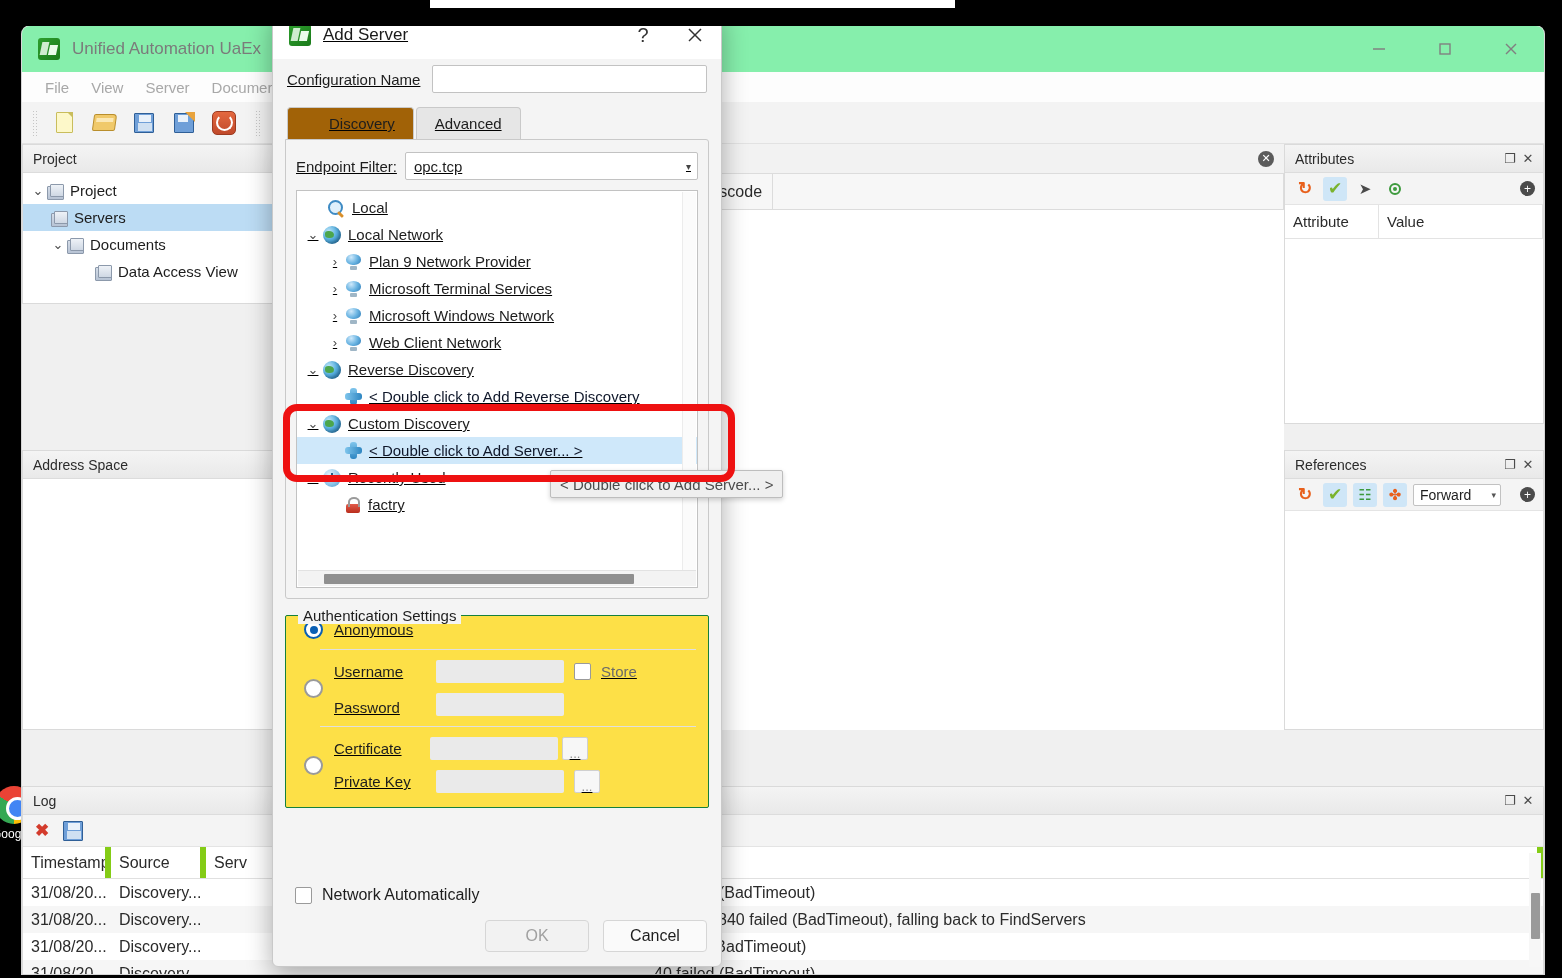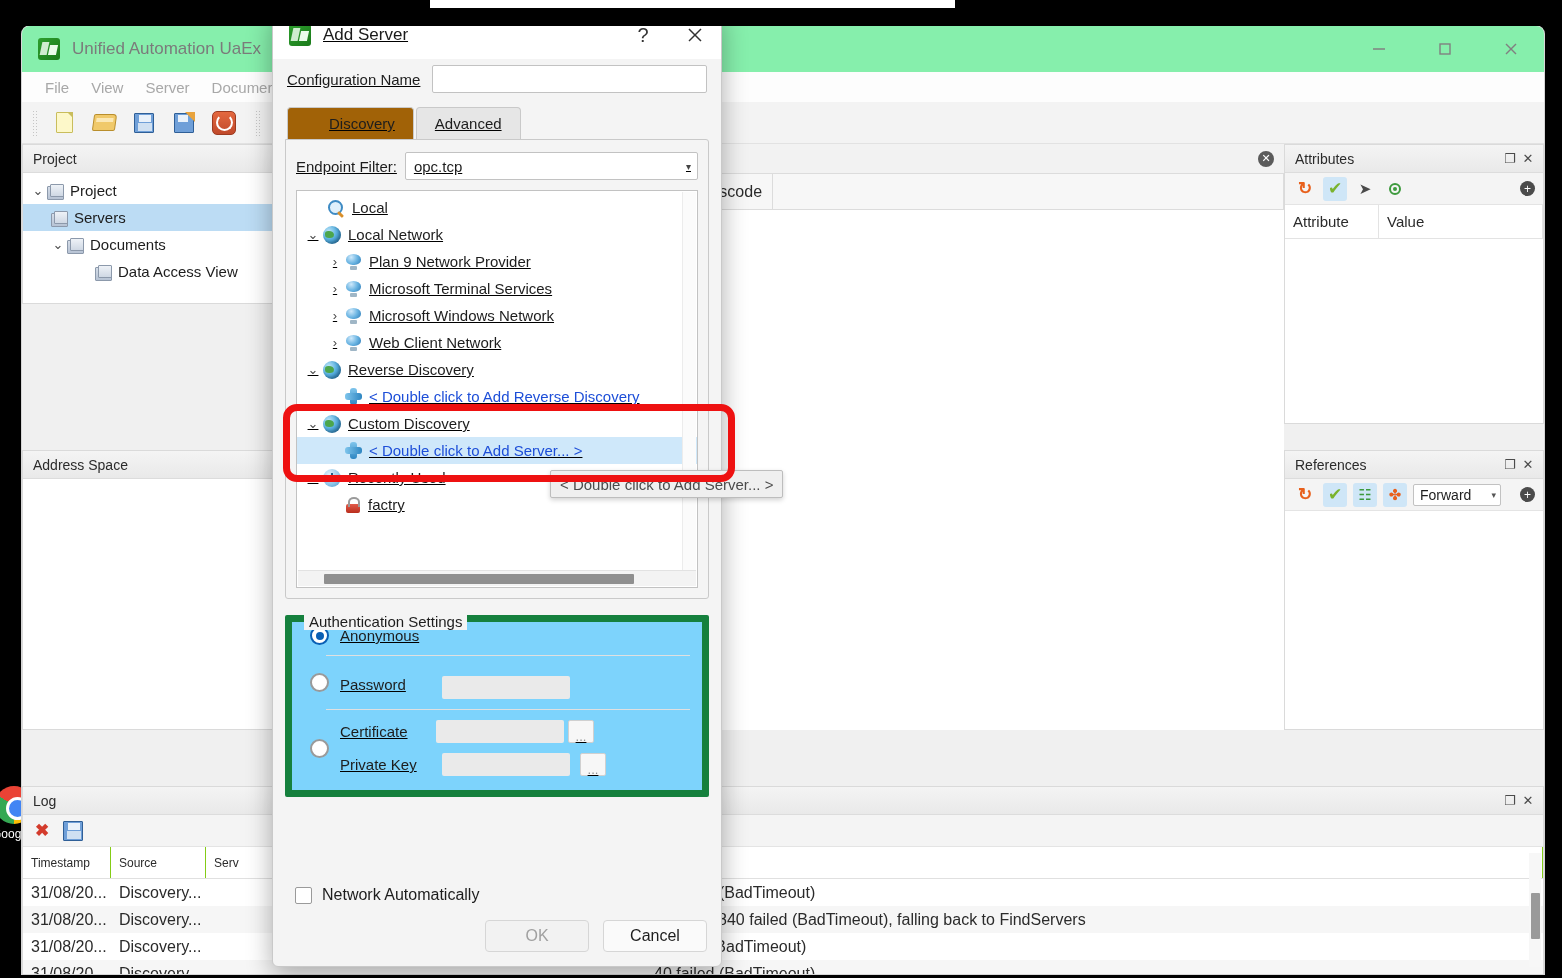--- a/index.html
+++ b/index.html
@@ -194,22 +194,22 @@
 
   
   .log-panel { left:0px; top: 760px; right: 0px; height: 188px; }
   .log-toolbar {
     height: 32px; background:#f4f4f4; border-bottom:1px solid #e4e4e4;
     display:flex; align-items:center; gap:14px; padding-left:12px;
   }
   .ico-clear { color:#d33b2c; font-size:17px; font-weight:bold; line-height:1;}
   .log-head { display:flex; height:32px; background:#fff; border-bottom:1px solid #e0e0e0; }
   .log-head > div {
-    display:flex; align-items:center; padding-left:8px; font-size:12px; color:#2b2b2b;
-    border-right:1px solid #84cc16; white-space:nowrap; overflow:hidden;
+    display:flex; align-items:center; padding-left:8px; font-size:16px; color:#2b2b2b;
+    border-right:6px solid #84cc16; white-space:nowrap; overflow:hidden;
   }
   .log-row { display:flex; height:27px; font-size:16px; color:#2b2b2b; }
   .log-row:nth-child(even) { background:#f6f6f6; }
   .log-row > div { display:flex; align-items:center; padding-left:8px; white-space:nowrap; overflow:hidden;}
   .log-scroll {
     position:absolute; right:2px; top:66px; width:12px; bottom:6px; background:#f7f7f7;
   }
   .log-thumb { position:absolute; right:1px; bottom:28px; width:9px; height:46px; background:#9a9a9a; border-radius:1px; }
 
   
@@ -287,38 +287,38 @@
   .clockico { width:18px;height:18px;margin-right:7px;flex:0 0 auto;border-radius:50%;
     background: radial-gradient(circle at 35% 30%,#dff0fb,#8cc3e6 60%,#3f8dc2 100%);
     position:relative;}
   .clockico::after{content:"";position:absolute;left:8px;top:4px;width:2px;height:6px;background:#245d85;}
   .lockico { width:16px;height:16px;margin-right:7px;flex:0 0 auto;position:relative;}
   .lockico::before{content:"";position:absolute;left:1px;bottom:0;width:14px;height:9px;border-radius:2px;
     background:linear-gradient(180deg,#e25b4a,#b92d1c);}
   .lockico::after{content:"";position:absolute;left:3px;top:0;width:8px;height:8px;border-radius:50% 50% 0 0;
     border:2px solid #9a9a9a;border-bottom:none;}
   .dtree-label { font-size:15px; color:#1d1d1d; }
-  .dtree-label.link { color:#1d4ed8; }
+  .dtree-label.link { color:#0f172a; }
 
   .hscroll-track { position:absolute; left:1px; right:1px; bottom:1px; height:16px; background:#f3f3f3;
     border-top:1px solid #e2e2e2;}
   .hscroll-thumb { position:absolute; left:26px; top:3px; width:310px; height:10px; background:#8f8f8f; border-radius:1px;}
   .vscroll-track { position:absolute; right:1px; top:1px; bottom:17px; width:14px; background:#fbfbfb;
     border-left:1px solid #ececec;}
 
   .tooltip {
     position:absolute; left:550px; top:470px; height:28px; padding:0 9px;
     background:#efefef; border:1px solid #bdbdbd; border-radius:2px;
     display:flex; align-items:center; font-size:15px; color:#4b4b4b;
     box-shadow: 0 2px 5px rgba(0,0,0,.18); white-space:nowrap; z-index: 40;
   }
 
   .groupbox {
-    margin: 16px 12px 0 12px; border:7px solid #15803d; border-radius:2px;
-    padding: 4px 12px 14px 12px; position:relative; background:#7dd3fc;
+    margin: 16px 12px 0 12px; border:1px solid #15803d; border-radius:2px;
+    padding: 4px 12px 14px 12px; position:relative; background:#fde047;
   }
   .groupbox > .gtitle {
     position:absolute; top:-9px; left:12px; background:#f4f4f4; padding:0 5px;
     font-size:15px; color:#1d1d1d;
   }
   .radio {
     width:19px;height:19px;border-radius:50%;border:2px solid #9a9a9a;background:#fff;
     flex:0 0 auto; display:flex;align-items:center;justify-content:center;
   }
   .radio.on { border-color:#0a5fb4; }
@@ -680,21 +680,27 @@
       <div style="display:flex; align-items:center; gap:11px; padding-left:6px;">
         <span class="radio on"></span>
         <span class="lbl">Anonymous</span>
       </div>
 
       <div class="hr-soft" style="margin-left:22px"></div>
 
       <div style="display:flex; align-items:center; padding-left:6px;">
         <span class="radio" style="margin-right:11px"></span>
         <div style="flex:1 1 auto">
-          <div style="display:flex; align-items:flex-start; gap:10px; margin-top:10px;">
+          <div style="display:flex; align-items:center; gap:10px;">
+            <span class="lbl" style="width:92px">Username</span>
+            <span class="fieldbox" style="width:128px"></span>
+            <span class="checkbox"></span>
+            <span class="lbl" style="color:#6a6a6a">Store</span>
+          </div>
+          <div style="display:flex; align-items:flex-end; gap:10px; margin-top:10px;">
             <span class="lbl" style="width:92px">Password</span>
             <span class="fieldbox" style="width:128px"></span>
           </div>
         </div>
       </div>
 
       <div class="hr-soft" style="margin-left:22px"></div>
 
       <div style="display:flex; align-items:center; padding-left:6px;">
         <span class="radio" style="margin-right:11px"></span>

